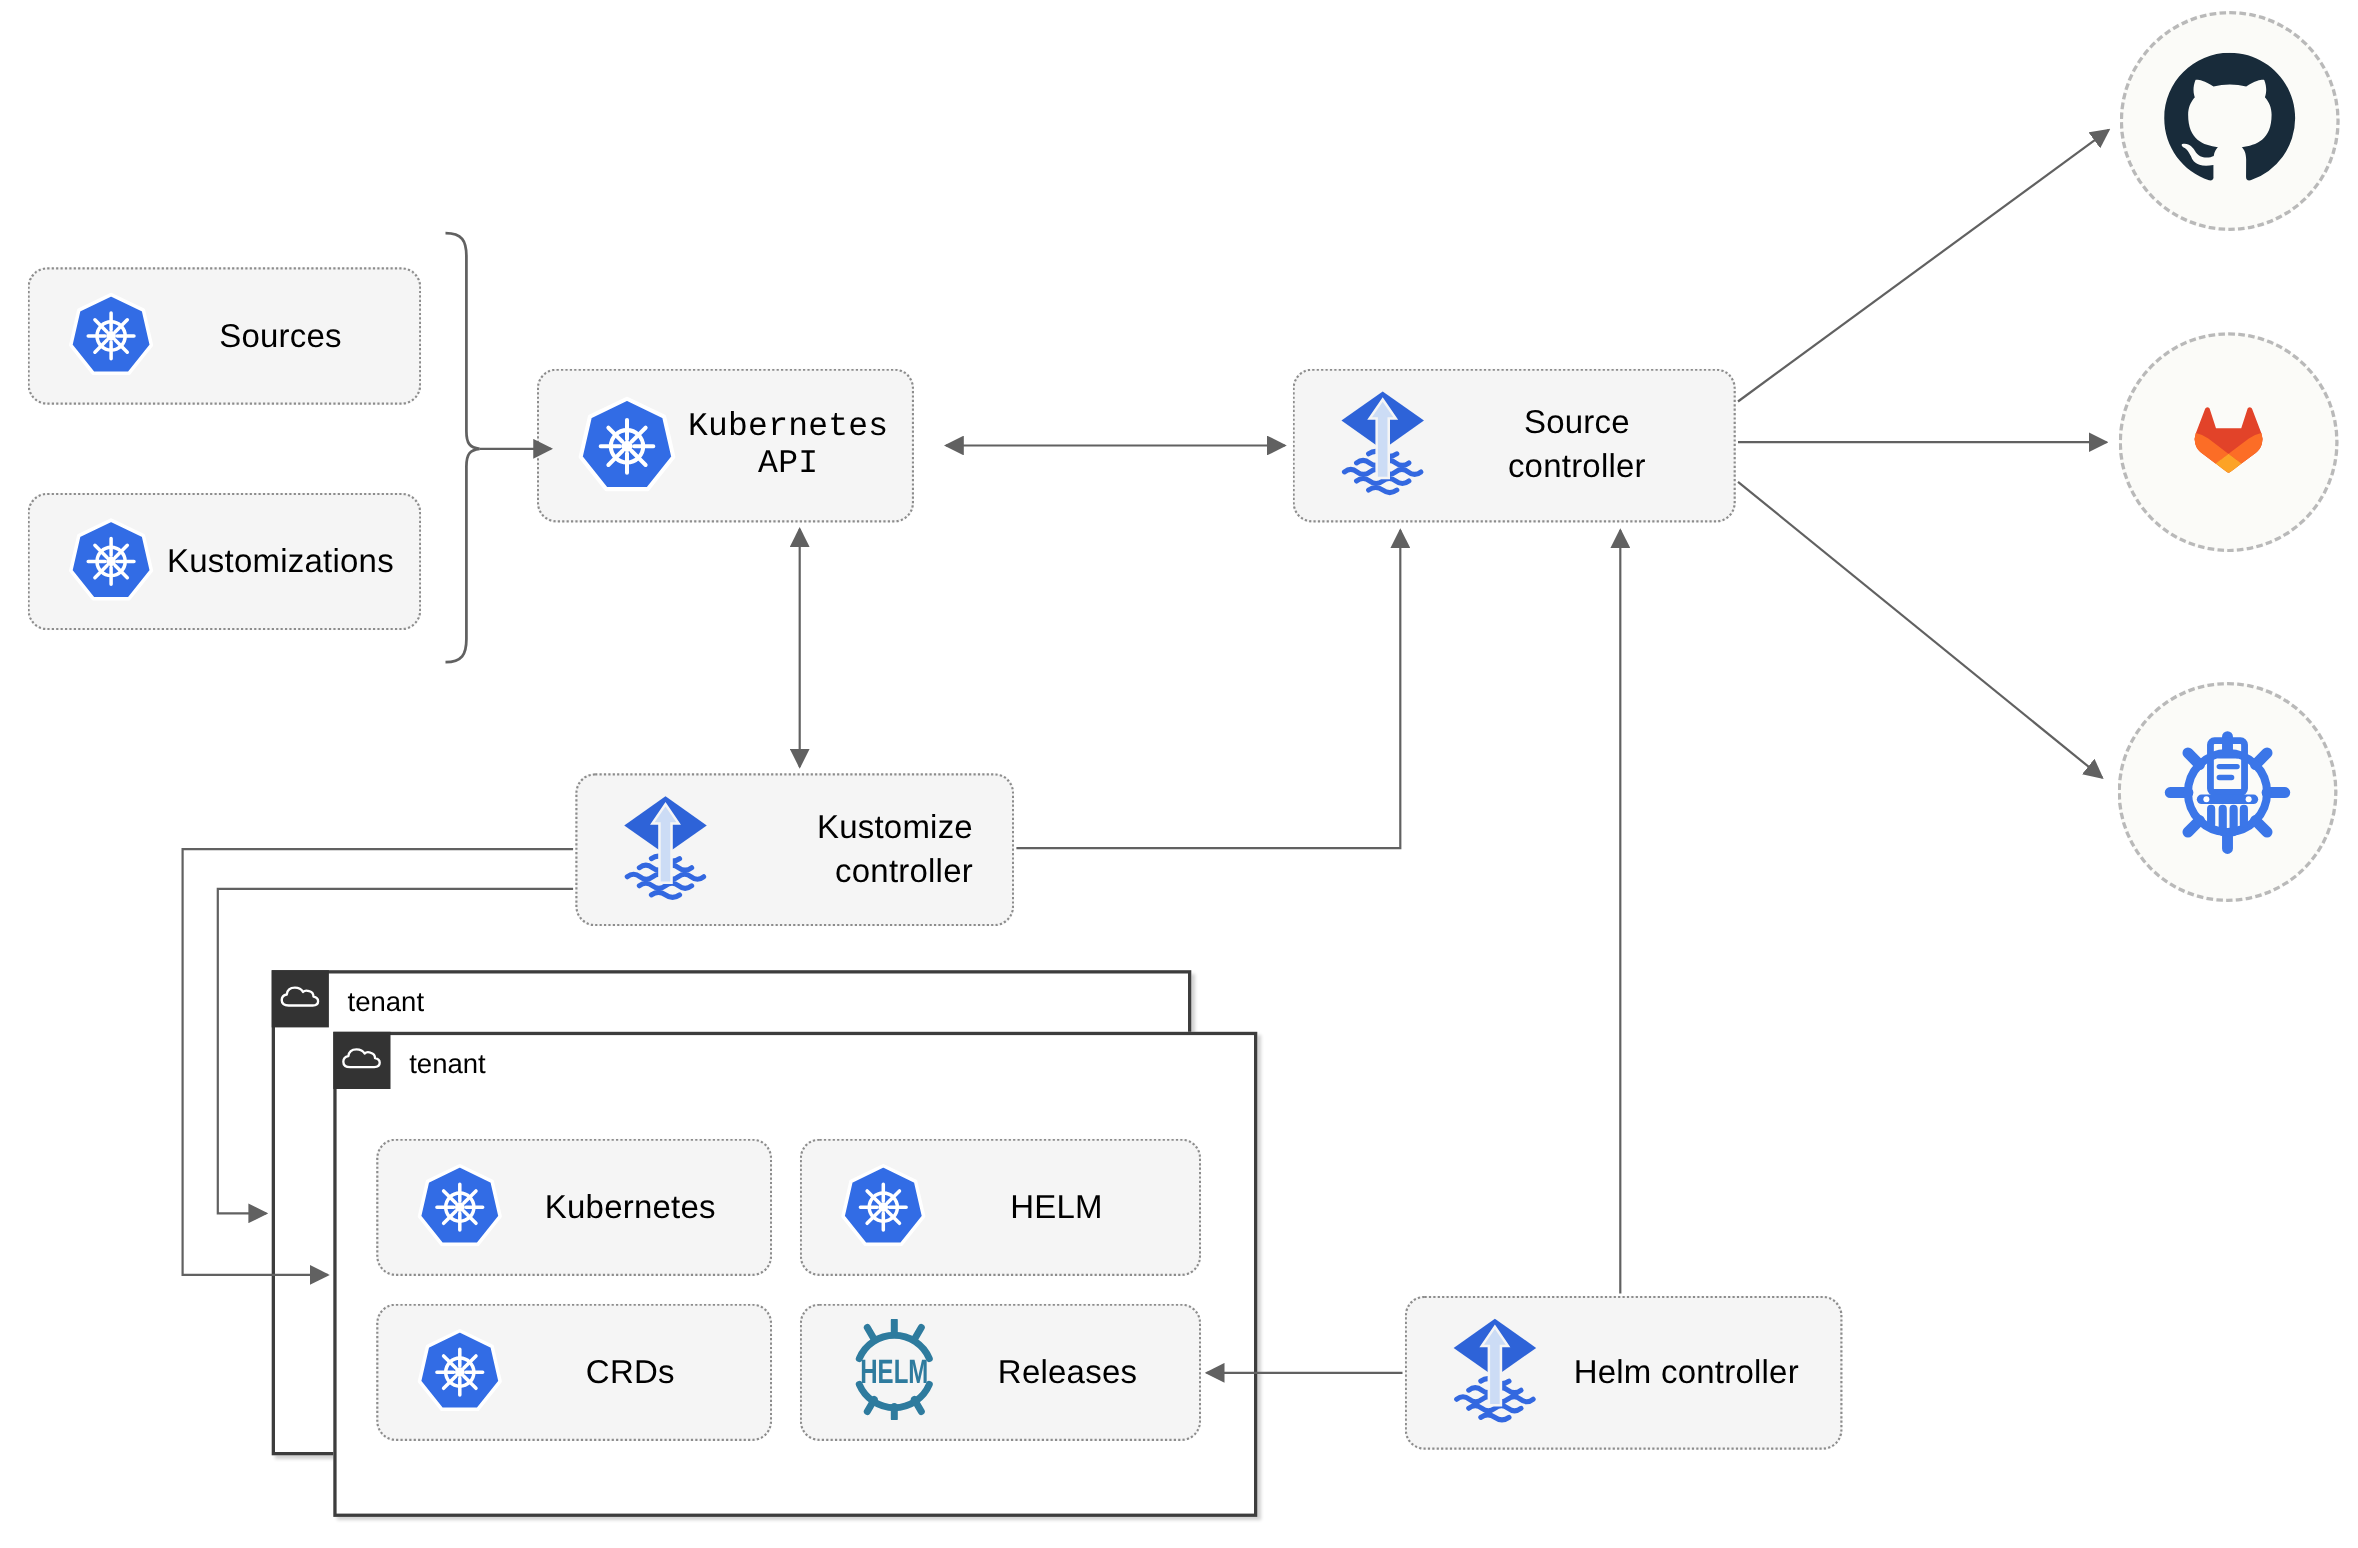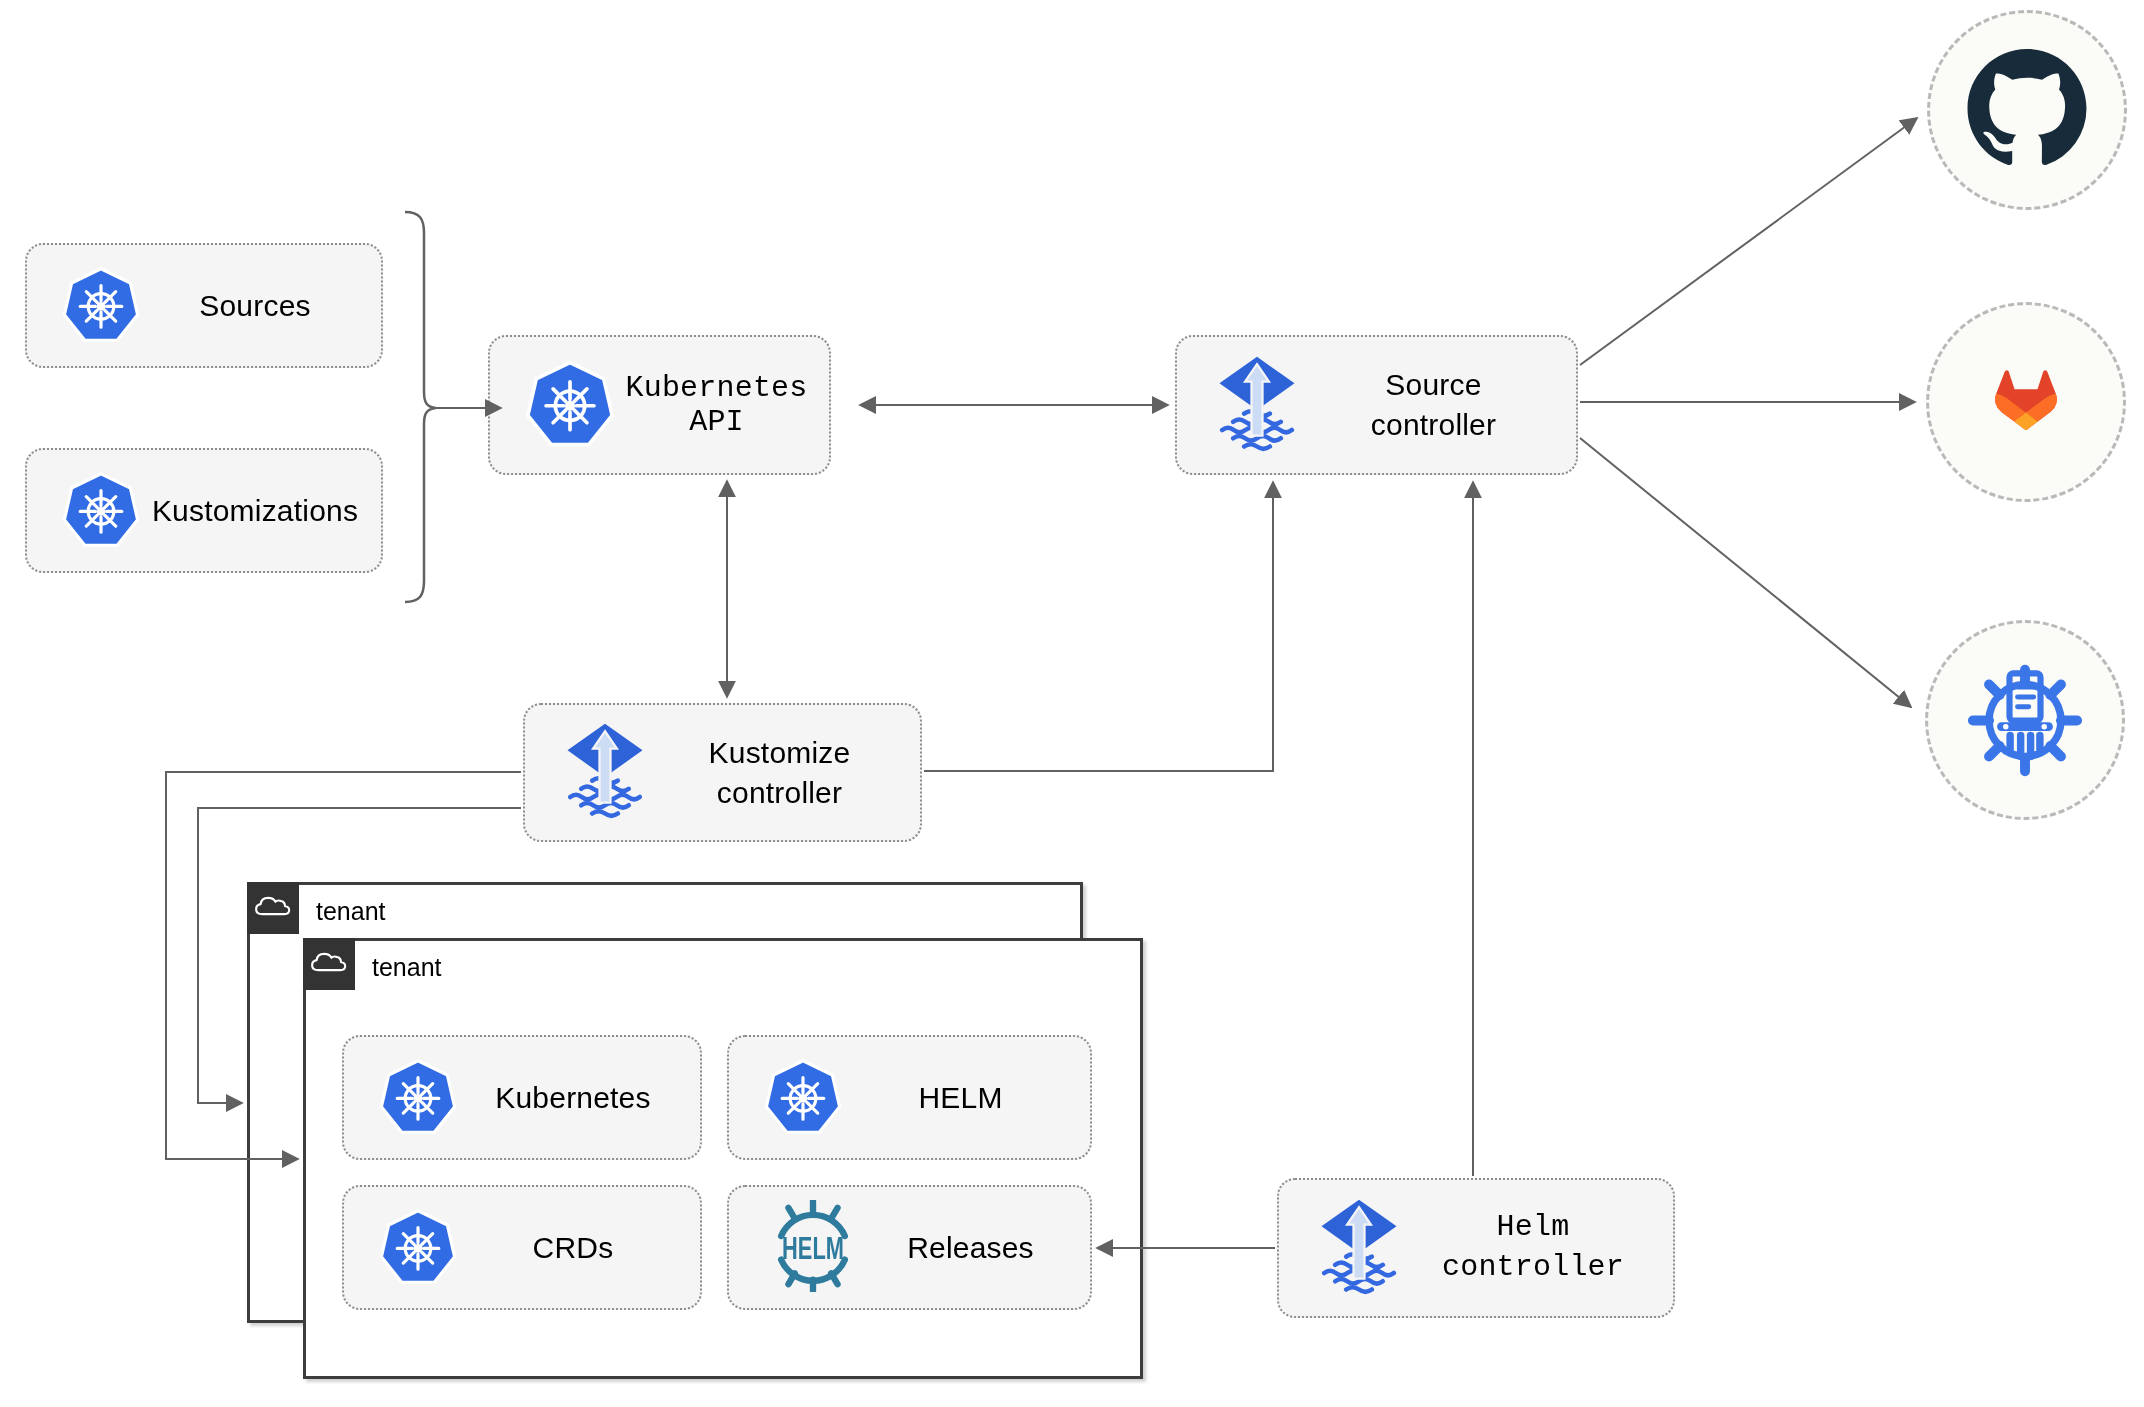--- a/index.html
+++ b/index.html
@@ -156,29 +156,29 @@
           <use href="#flux-icon-sym"></use>
         </svg></span>
     <span class="node-label two-line" style="max-width:210px;margin:0 auto;text-align:center;">Source controller</span>
   </div>
 
   <div class="node" style="left:523px;top:703px;width:399px;height:139px;">
     <span>
       <svg width="92" height="97" viewBox="0 0 100 106">
           <use href="#flux-icon-sym"></use>
         </svg></span>
-    <span class="node-label two-line" style="max-width:210px;margin:1px auto;">Kustomize controller</span>
+    <span class="node-label two-line" style="max-width:210px;margin:1px auto;text-align:right;">Kustomize controller</span>
   </div>
 
   <div class="node" style="left:1277px;top:1178px;width:398px;height:140px;">
     <span>
       <svg width="92" height="97" viewBox="0 0 100 106">
           <use href="#flux-icon-sym"></use>
         </svg></span>
-    <span class="node-label two-line" style="max-width:210px;margin:14px auto;font-family:Liberation Mono, monospace;">Helm controller</span>
+    <span class="node-label two-line" style="max-width:210px;margin:14px auto;">Helm controller</span>
   </div>
 
   <div class="remote" style="left:1927px;top:10px;">
     <span>
       <svg width="122" height="119" viewBox="0 0 16 16">
         <path class="gh-mark" d="M8 0C3.58 0 0 3.58 0 8c0 3.54 2.29 6.53 5.47 7.59.4.07.55-.17.55-.38
           0-.19-.01-.82-.01-1.49-2.01.37-2.53-.49-2.69-.94-.09-.23-.48-.94-.82-1.13-.28-.15-.68-.52-.01-.53.63-.01
           1.08.58 1.23.82.72 1.21 1.87.87 2.33.66.07-.52.28-.87.51-1.07-1.78-.2-3.64-.89-3.64-3.95
           0-.87.31-1.59.82-2.15-.08-.2-.36-1.02.08-2.12 0 0 .67-.21 2.2.82.64-.18 1.32-.27 2-.27s1.36.09 2
           .27c1.53-1.04 2.2-.82 2.2-.82.44 1.1.16 1.92.08 2.12.51.56.82 1.27.82 2.15 0 3.07-1.87 3.75-3.65

